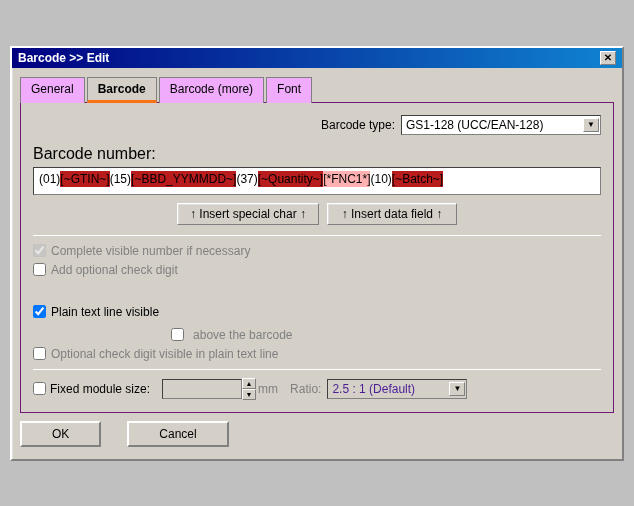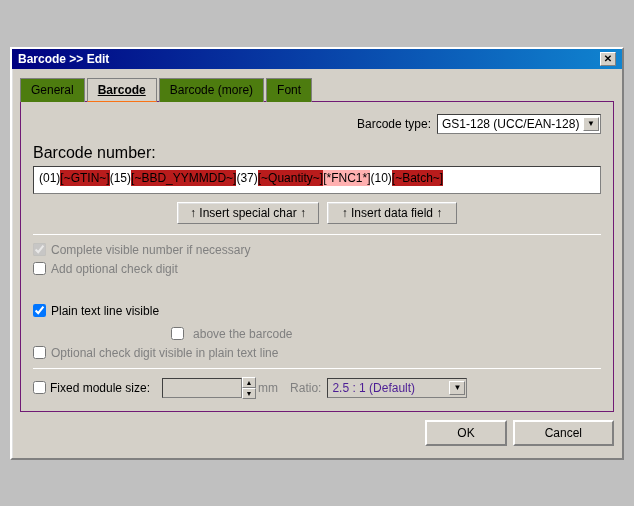--- a/index.html
+++ b/index.html
@@ -56,34 +56,33 @@
       display: flex;
       gap: 2px;
       margin-bottom: 0;
       position: relative;
       z-index: 1;
     }
     .tab {
       padding: 4px 10px;
       border: 1px solid #808080;
       border-bottom: none;
-      background: #4d7c0f;
+      background: #f0abfc;
       cursor: pointer;
       font-size: 12px;
       color: #000;
       position: relative;
       top: 1px;
     }
     .tab.active {
       background: #d4d0c8;
-      border-bottom: 1px solid #f97316;
+      border-bottom: 3px solid #f97316;
       font-weight: bold;
       z-index: 2;
       top: 1px;
-      text-decoration: underline;
     }
     .tab-content {
       border: 1px solid #701a75;
       background: #d4d0c8;
       padding: 12px;
       position: relative;
       z-index: 0;
     }
     .label {
       font-size: 12px;
@@ -103,21 +102,21 @@
     }
     .barcode-type-label {
       font-size: 12px;
       margin-right: 6px;
     }
     .select-wrapper {
       position: relative;
       display: inline-block;
     }
     .select-box {
-      width: 164px;
+      width: 200px;
       padding: 2px 20px 2px 4px;
       background: white;
       border: 1px solid #808080;
       border-top-color: #404040;
       border-left-color: #404040;
       font-size: 12px;
       appearance: none;
       -webkit-appearance: none;
       cursor: pointer;
     }
@@ -279,22 +278,22 @@
       border: 1px solid #808080;
       border-top-color: #404040;
       border-left-color: #404040;
       font-size: 12px;
       color: #808080;
       appearance: none;
       -webkit-appearance: none;
     }
     .ok-cancel-row {
       display: flex;
-      justify-content: flex-end;
-      gap: 6px;
+      justify-content: flex-start;
+      gap: 26px;
       padding: 8px 0 4px 0;
     }
     .ok-cancel-btn {
       padding: 4px 30px;
       background: #d4d0c8;
       border: 2px solid;
       border-top-color: #ffffff;
       border-left-color: #ffffff;
       border-right-color: #808080;
       border-bottom-color: #808080;

